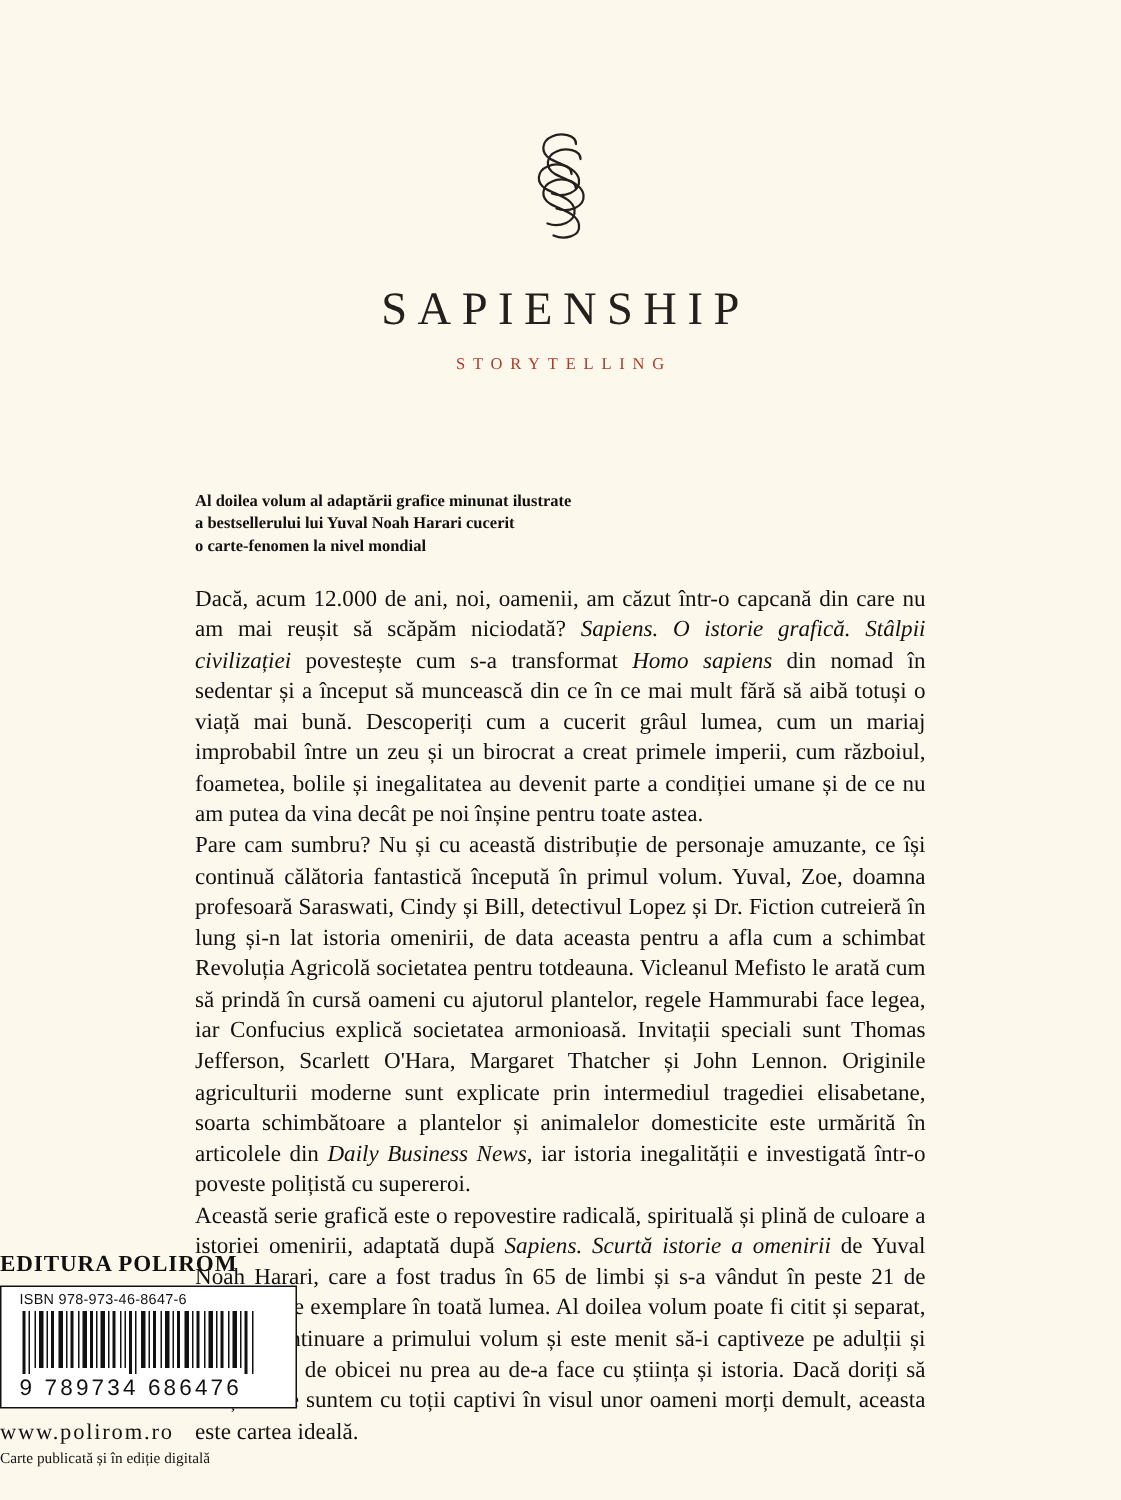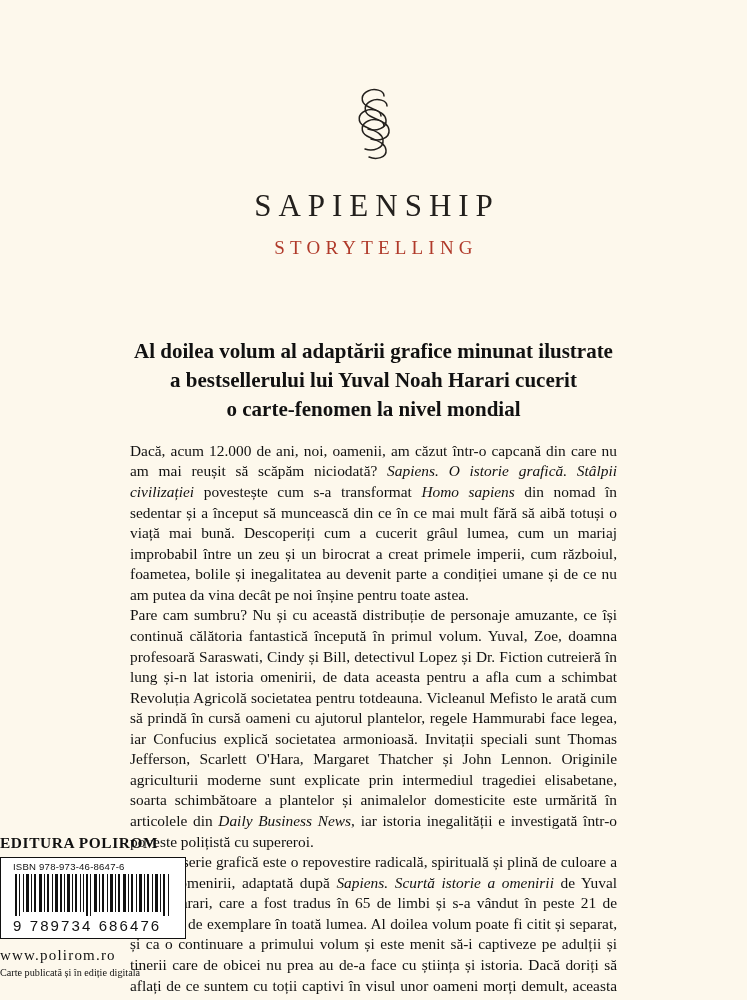--- a/index.html
+++ b/index.html
@@ -36,33 +36,33 @@
     font-family: "Liberation Serif", serif;
     font-size: 31px;
     letter-spacing: 7px;
     color: #23201d;
     font-weight: 400;
     margin: 0;
     padding-left: 7px;
   }
   .logo-sub {
     font-family: "Liberation Serif", serif;
-    font-size: 19px;
+    font-size: 11px;
     letter-spacing: 5.2px;
     color: #b03a2a;
     margin: 13px 0 0 0;
     padding-left: 5px;
   }
 
   
   .headline {
     margin-top: 78px;
-    text-align: center;
+    text-align: left;
     font-weight: bold;
-    font-size: 21px;
+    font-size: 11px;
     line-height: 1.38;
     color: #111;
   }
   .headline div { white-space: nowrap; }
 
   
   .blurb {
     margin-top: 17px;
     font-size: 15.4px;
     line-height: 1.335;
@@ -88,21 +88,21 @@
     font-size: 15.4px;
     font-weight: bold;
     letter-spacing: 0.6px;
     color: #111;
     margin-bottom: 5px;
   }
   .isbn-box {
     display: inline-block;
     border: 1px solid #111;
     background: #fff;
-    padding: 3px 12px 4px 12px;
+    padding: 3px 24px 4px 12px;
   }
   .isbn-text {
     font-size: 9.6px;
     letter-spacing: 0.2px;
     color: #111;
     margin-bottom: 2px;
     font-family: "Liberation Sans", sans-serif;
   }
   .barcode {
     display: block;

